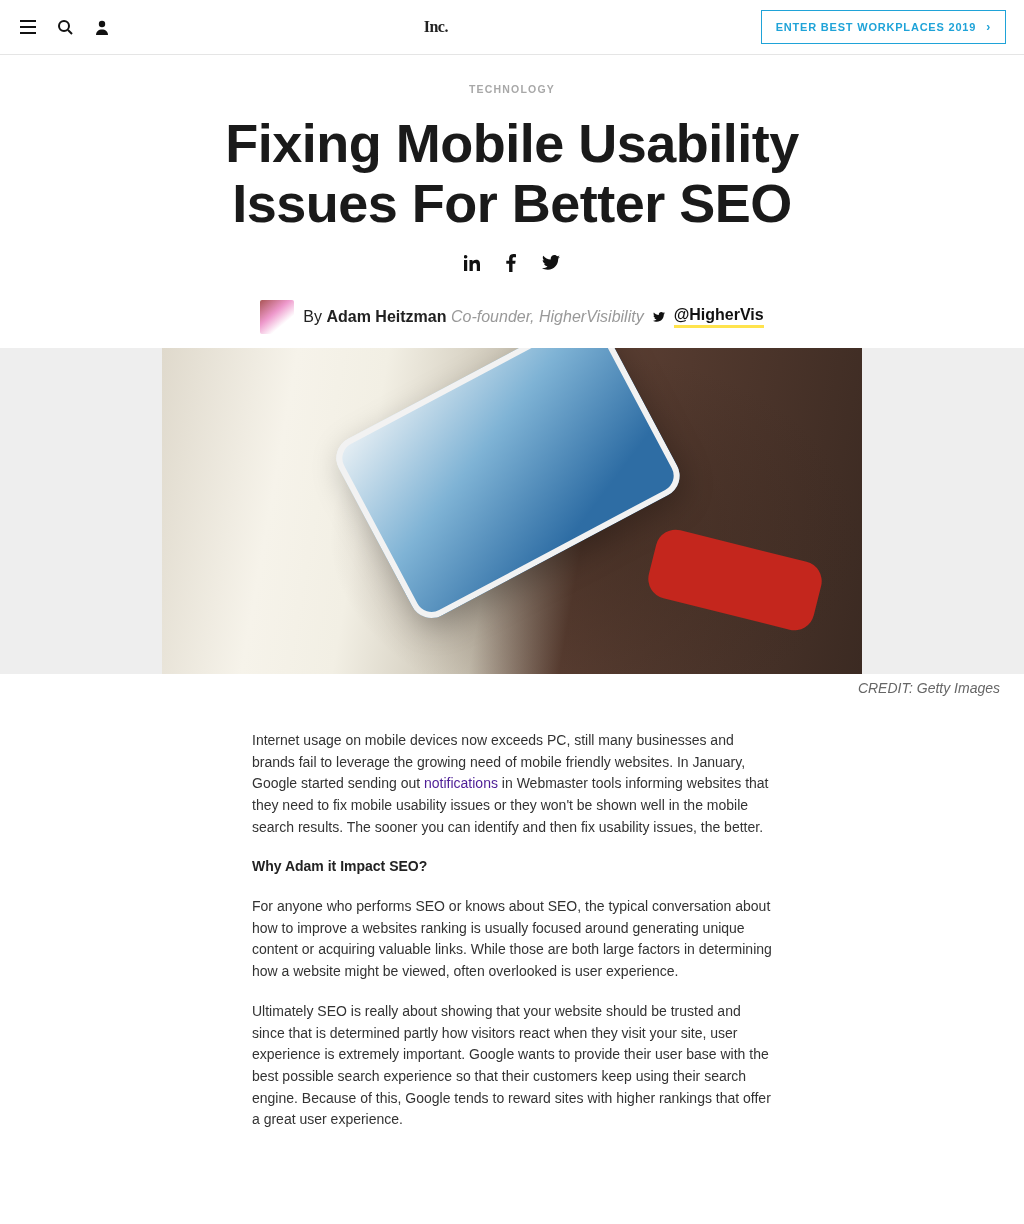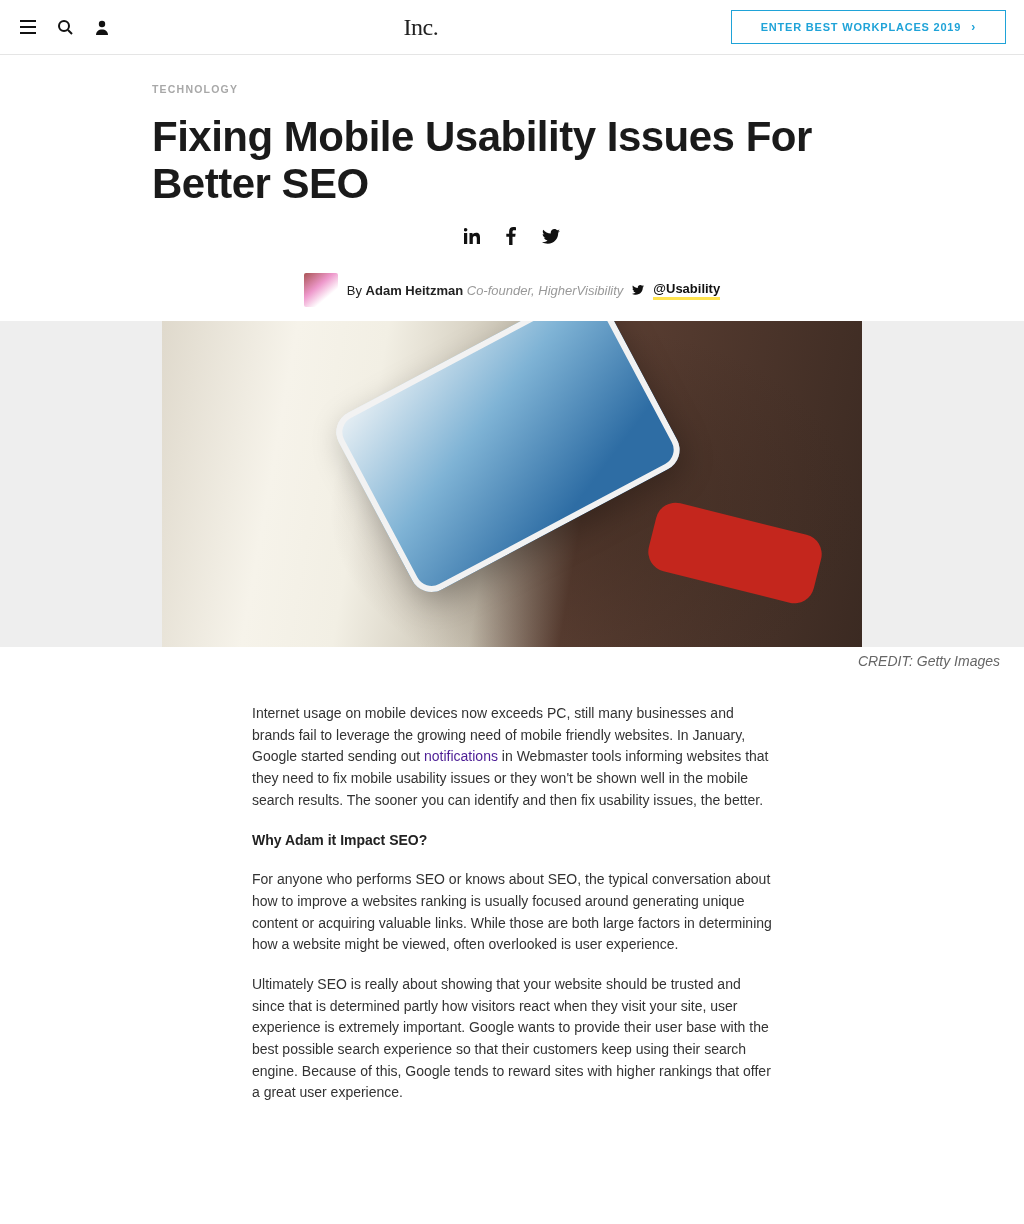--- a/index.html
+++ b/index.html
@@ -1,29 +1,29 @@
 <!DOCTYPE html>
 <html><head>
 <meta charset="utf-8">
 <style>
 * { margin: 0; padding: 0; box-sizing: border-box; }
 body { font-family: -apple-system, BlinkMacSystemFont, "Segoe UI", Helvetica, Arial, sans-serif; color: #222; background: #fff; }
 .header { display: flex; align-items: center; justify-content: space-between; padding: 10px 18px; border-bottom: 1px solid #e5e5e5; }
 .header-left { display: flex; gap: 18px; align-items: center; }
 .icon-btn { background: none; border: none; cursor: pointer; padding: 2px; color: #111; }
-.logo { font-family: Georgia, "Times New Roman", serif; font-weight: 400; font-size: 24px; letter-spacing: -0.5px; }
-.cta-btn { border: 1.5px solid #1fa3d8; color: #1fa3d8; background: #fff; font-size: 11px; font-weight: 800; letter-spacing: 0.8px; padding: 9px 29px; cursor: pointer; display: flex; align-items: center; gap: 10px; }
+.logo { font-family: Georgia, "Times New Roman", serif; font-weight: 700; font-size: 16px; letter-spacing: -0.5px; }
+.cta-btn { border: 1.5px solid #1fa3d8; color: #1fa3d8; background: #fff; font-size: 11px; font-weight: 800; letter-spacing: 0.8px; padding: 9px 14px; cursor: pointer; display: flex; align-items: center; gap: 10px; }
 .cta-caret { color: #1fa3d8; font-size: 12px; }
-.article-head { text-align: left; max-width: 760px; margin: 28px auto 0; padding: 0 20px; }
+.article-head { text-align: center; max-width: 760px; margin: 28px auto 0; padding: 0 20px; }
 .category { font-size: 10.5px; font-weight: 700; letter-spacing: 1.2px; color: #a8a8a8; text-transform: uppercase; margin-bottom: 18px; }
-.headline { font-size: 42px; font-weight: 800; line-height: 1.12; color: #1a1a1a; margin-bottom: 18px; letter-spacing: -0.5px; }
+.headline { font-size: 54px; font-weight: 800; line-height: 1.12; color: #1a1a1a; margin-bottom: 18px; letter-spacing: -0.5px; }
 .subhead { font-size: 19px; color: #555; font-weight: 400; line-height: 1.35; margin: 0 auto 18px; max-width: 640px; }
 .share-row { display: flex; justify-content: center; gap: 22px; margin-bottom: 26px; }
 .share-row .icon-btn { color: #111; }
-.byline { display: flex; align-items: center; justify-content: center; gap: 9px; margin-bottom: 14px; font-size: 13px; }
+.byline { display: flex; align-items: center; justify-content: center; gap: 9px; margin-bottom: 14px; font-size: 16px; }
 .avatar { width: 34px; height: 34px; background: linear-gradient(140deg,#a55 0%,#e9c 40%,#fff 70%); border-radius: 2px; }
 .byline-text { color: #222; }
 .byline-role { color: #999; font-style: italic; }
 .byline-handle { color: #111; font-weight: 700; border-bottom: 3px solid #ffe34d; padding-bottom: 1px; text-decoration: none; }
 .tw-inline svg { vertical-align: -2px; }
 .hero-wrap { background: #eee; margin-top: 10px; }
 .hero { width: 700px; max-width: 100%; height: 326px; margin: 0 auto; display: block; background:
   radial-gradient(ellipse 380px 260px at 62% 58%, rgba(60,40,30,0.55), rgba(60,40,30,0) 70%),
   linear-gradient(100deg,#dfd9cc 0%,#f6f3ea 18%,#f2efe4 30%,#c9c2b2 48%,#5a3e32 60%,#3b2a22 100%);
   position: relative; overflow: hidden; }
@@ -94,21 +94,21 @@
     <div class="avatar"></div>
     <span class="byline-text">
       <span>By </span><b>Adam Heitzman</b>
       <span class="byline-role">Co-founder, HigherVisibility</span>
     </span>
     <span class="tw-inline">
       <svg width="12" height="10" viewBox="0 0 18 15" fill="#111">
           <path d="M18 1.8c-.7.3-1.4.5-2.1.6.8-.5 1.3-1.2 1.6-2-.7.4-1.5.8-2.4.9C14.4.5 13.5 0 12.4 0c-2 0-3.7 1.6-3.7 3.7 0 .3 0 .6.1.8C5.8 4.4 3 2.9 1.3.7c-.3.5-.5 1.2-.5 1.9 0 1.3.7 2.4 1.6 3-.6 0-1.2-.2-1.7-.5v.1c0 1.8 1.3 3.3 3 3.6-.3.1-.6.1-1 .1-.2 0-.5 0-.7-.1.5 1.5 1.8 2.5 3.5 2.6C4.2 12.5 2.6 13 .9 13H0c1.6 1 3.6 1.7 5.7 1.7 6.8 0 10.5-5.6 10.5-10.5v-.5c.7-.5 1.3-1.2 1.8-1.9z"></path>
         </svg>
     </span>
-    <a href="#" class="byline-handle">@Usability</a>
+    <a href="#" class="byline-handle">@HigherVis</a>
   </div>
 </section>
 
 <div class="hero-wrap">
   <div class="hero">
     <div class="phone"></div>
     <div class="wrist"></div>
   </div>
 </div>
 <div class="credit">CREDIT: Getty Images</div>

